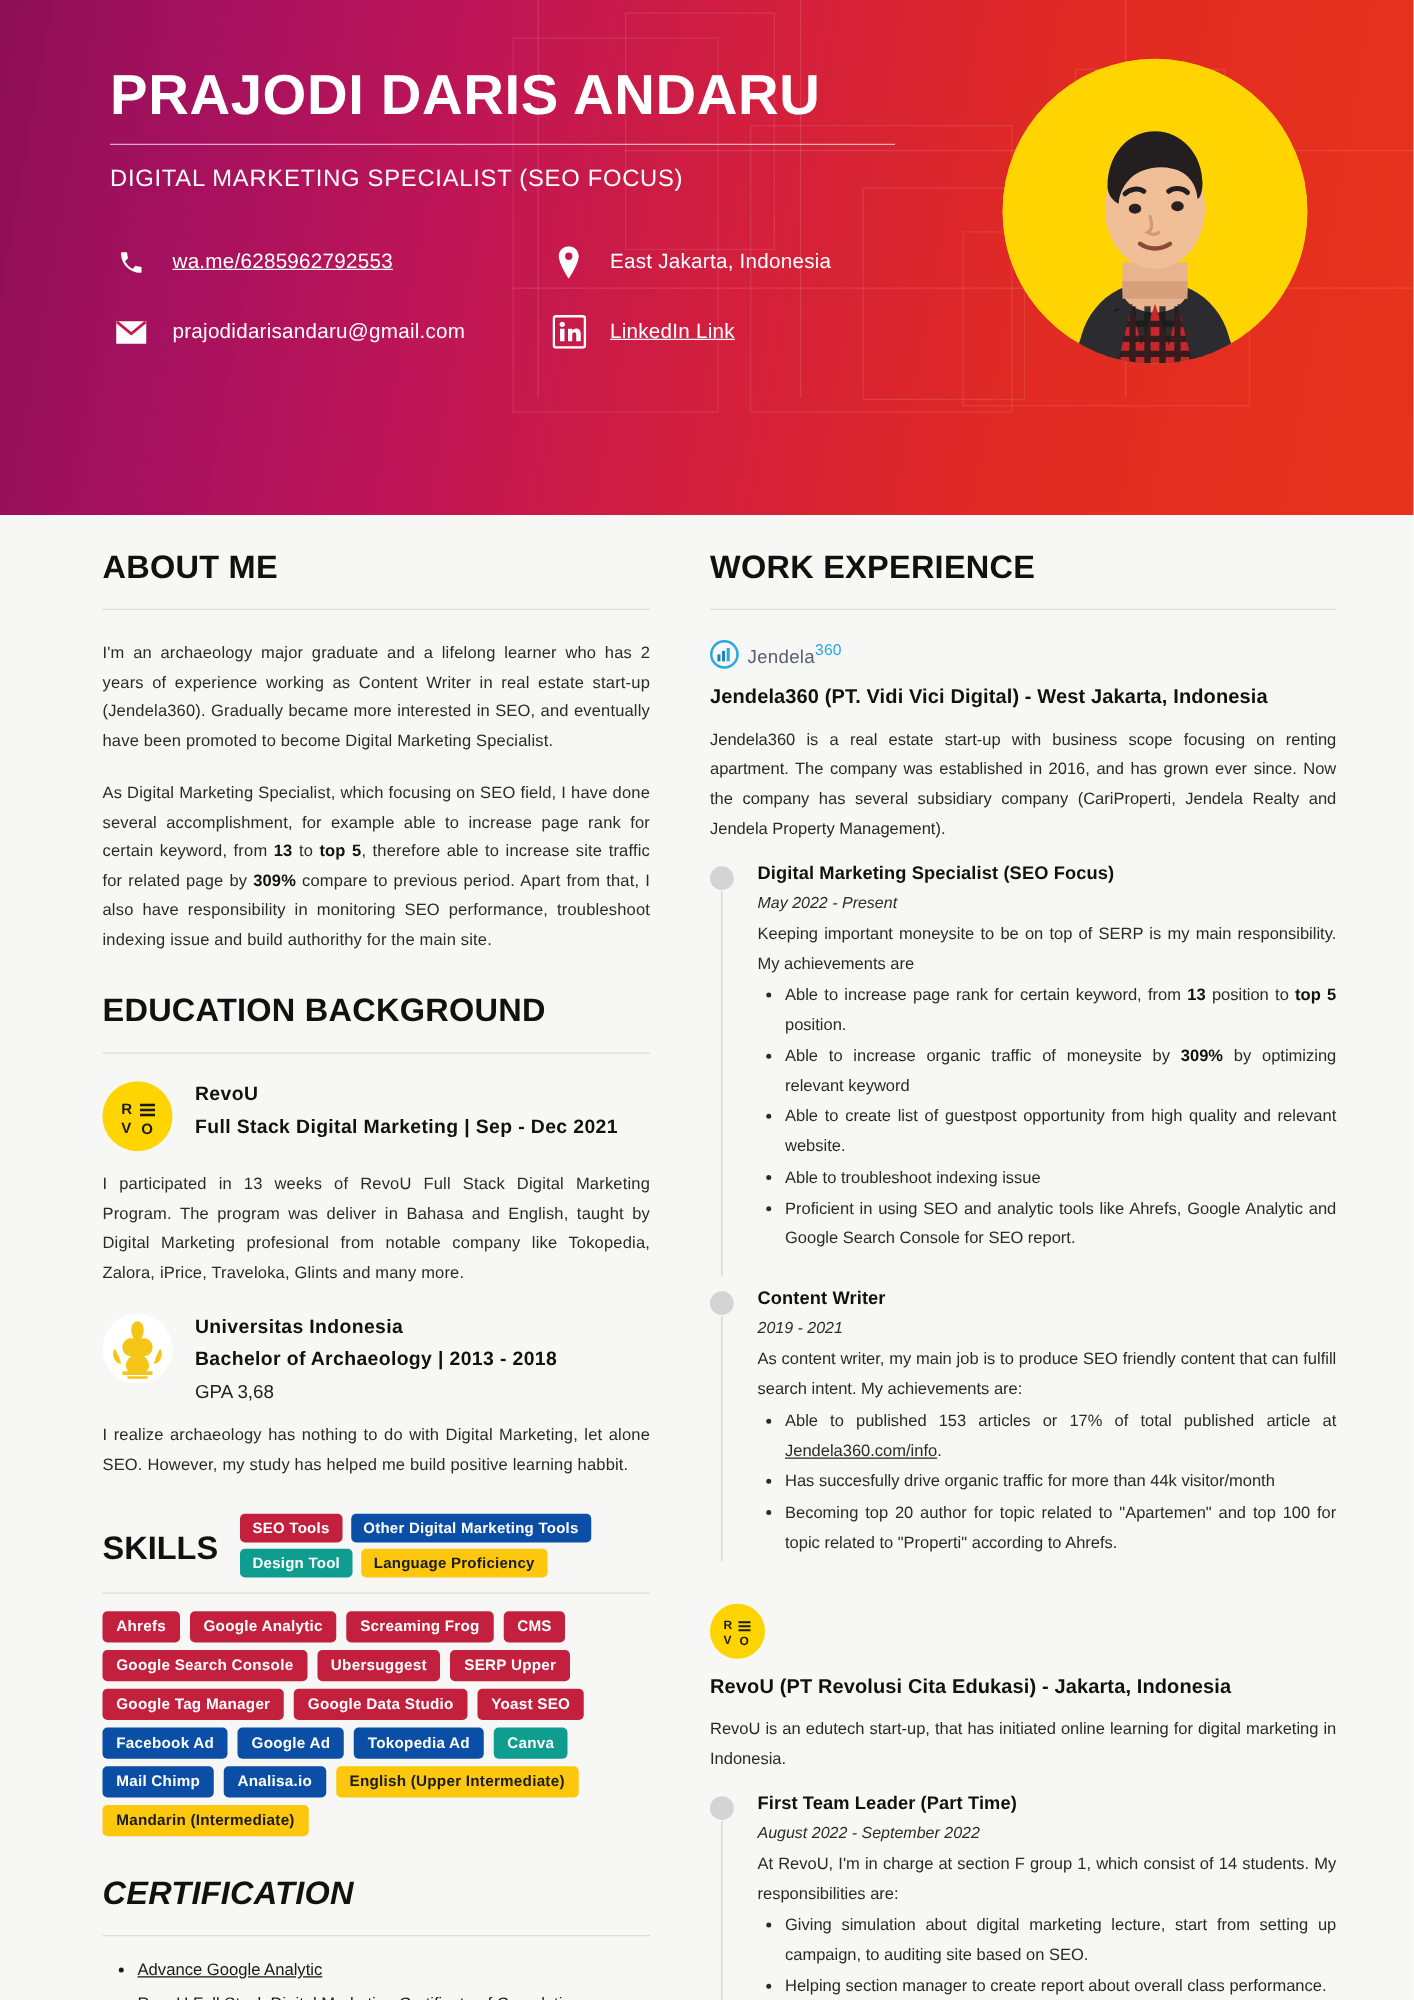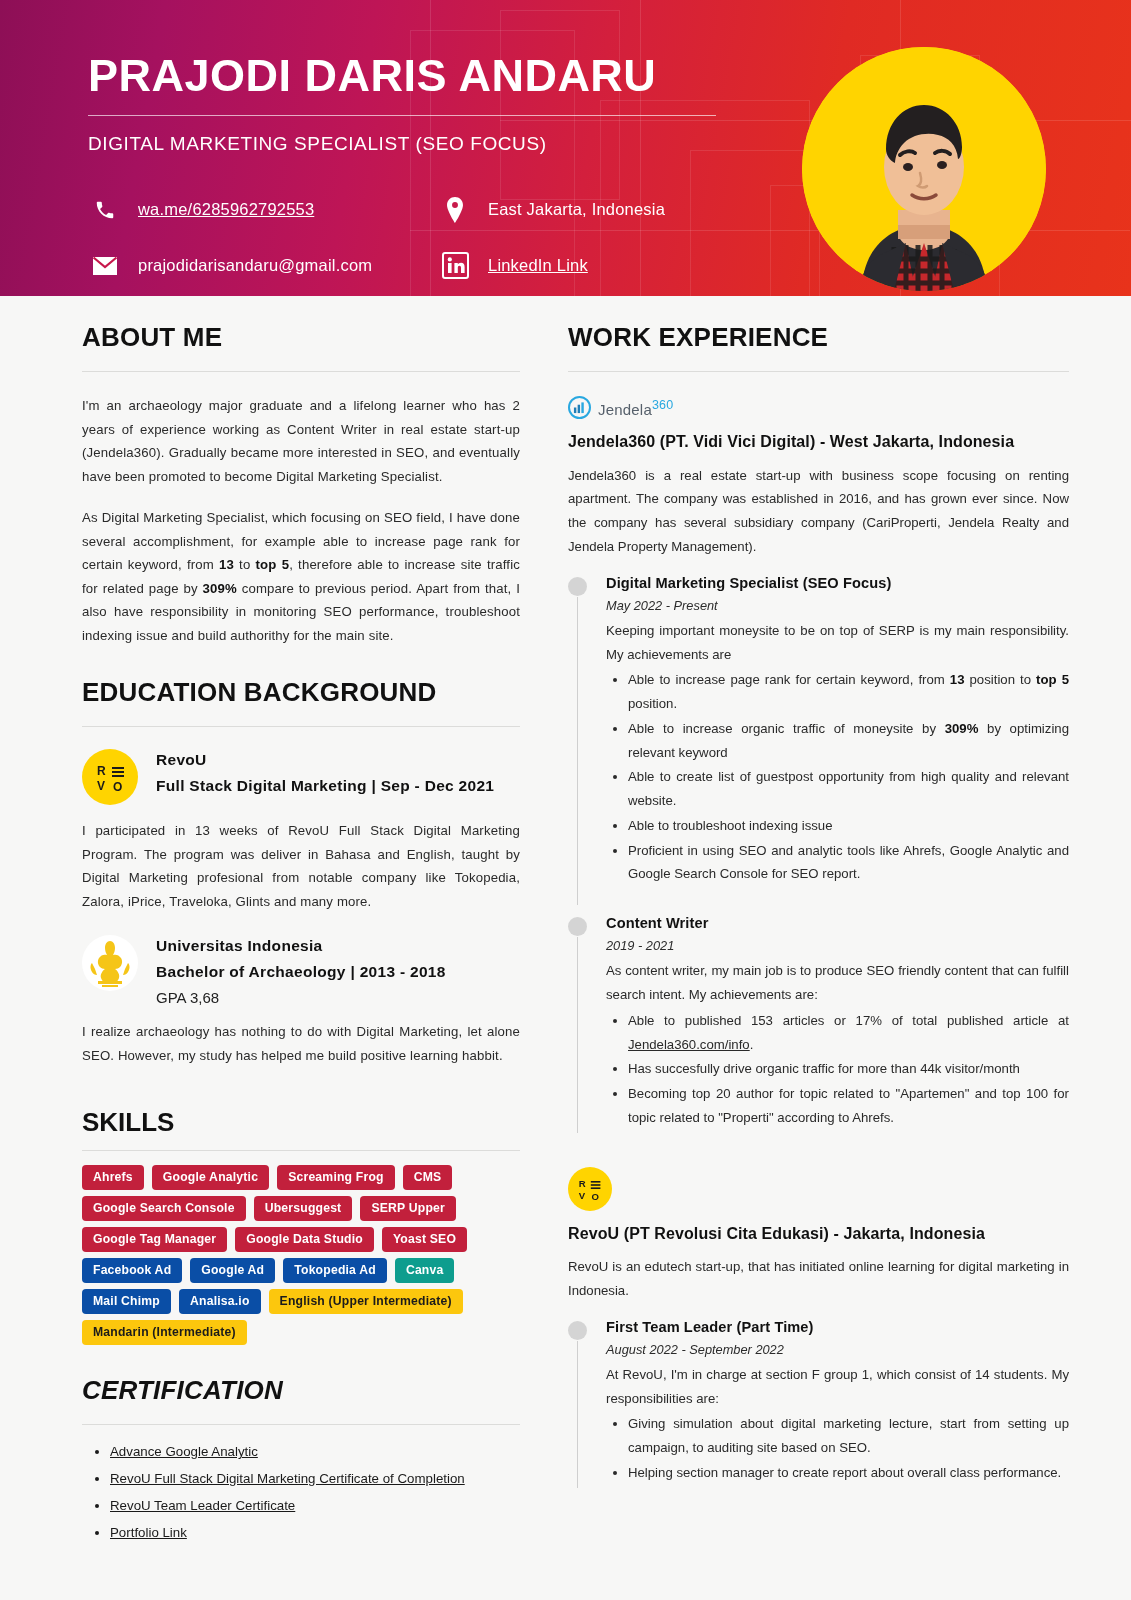--- a/index.html
+++ b/index.html
@@ -12,21 +12,21 @@
     position: relative;
     width: 1131px;
     min-height: 1600px;
     background: #f7f7f6;
     overflow: hidden;
   }
 
   
   .header {
     position: relative;
-    height: 296px;
+    height: 412px;
     background: linear-gradient(100deg,
         #8d0f56 0%,
         #a5115f 14%,
         #be1556 32%,
         #d31f3d 52%,
         #e02a24 72%,
         #e8331b 100%);
     overflow: hidden;
   }
   .hdr-deco { position:absolute; border:1px solid rgba(255,255,255,0.10); }
@@ -372,20 +372,26 @@
         <div class="edu-meta">
           <div class="edu-school">Universitas Indonesia</div>
           <div class="edu-deg">Bachelor of Archaeology | 2013 - 2018</div>
           <div class="edu-gpa">GPA 3,68</div>
         </div>
       </div>
       <p class="para edu-desc">I realize archaeology has nothing to do with Digital Marketing, let alone SEO. However, my study has helped me build positive learning habbit.</p>
 
       <div class="skills-head">
         <div class="skills-word">SKILLS</div>
+        <div class="cat-tags">
+          <span class="tag red">SEO Tools</span>
+          <span class="tag blue">Other Digital Marketing Tools</span>
+          <span class="tag teal">Design Tool</span>
+          <span class="tag yellow">Language Proficiency</span>
+        </div>
       </div>
       <div class="skill-rule"></div>
 
       <div class="skill-tags">
         <span class="tag red">Ahrefs</span>
         <span class="tag red">Google Analytic</span>
         <span class="tag red">Screaming Frog</span>
         <span class="tag red">CMS</span>
         <span class="tag red">Google Search Console</span>
         <span class="tag red">Ubersuggest</span>

